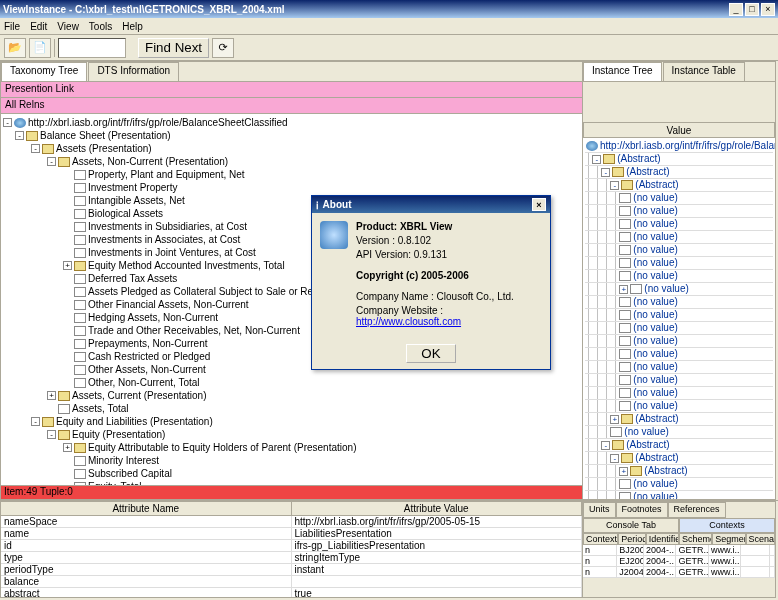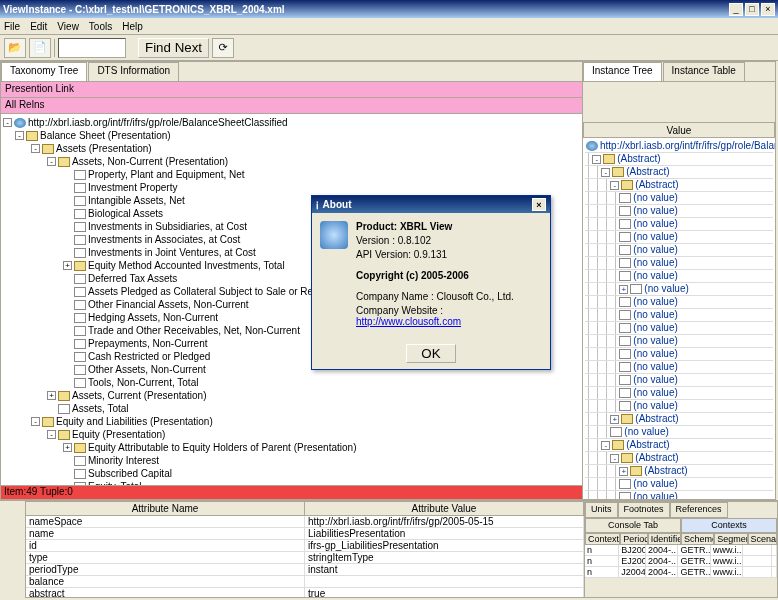--- a/index.html
+++ b/index.html
@@ -26,21 +26,21 @@
 .icon { width: 12px; height: 10px; margin-right: 2px; display: inline-block; flex-shrink: 0; }
 .icon.folder { background: #f0e090; border: 1px solid #a08030; }
 .icon.doc { background: #fff; border: 1px solid #888; }
 .icon.glob { background: radial-gradient(#a0d0f0, #3070b0); border-radius: 50%; }
 .ind { display: inline-block; }
 .righttree { font-size: 10px; line-height: 12px; color: #003399; }
 .rtrow { border-bottom: 1px solid #ddd; padding: 0 1px; display: flex; align-items: center; white-space: nowrap; }
 .rtheader { background: #ece9d8; border: 1px solid #aca899; height: 16px; display: flex; align-items: center; justify-content: center; font-size: 10px; margin-top: 40px; }
 .vline { color: #aaa; }
 .bottom { height: 98px; display: flex; border-top: 1px solid #aca899; }
-.botleft { width: 583px; display: flex; flex-direction: column; border: 1px solid #aca899; margin-left: 25px; }
+.botleft { width: 583px; display: flex; flex-direction: column; border: 1px solid #aca899; }
 .botright { width: 193px; display: flex; flex-direction: column; border: 1px solid #aca899; border-left: none; }
 .gridhead { display: flex; background: #ece9d8; border-bottom: 1px solid #aca899; }
 .gridhead .gh { flex: 1; border-right: 1px solid #aca899; padding: 1px 4px; text-align: center; font-size: 10px; }
 .gridbody { flex: 1; background: #fff; overflow: auto; font-size: 10px; }
 .gridrow { display: flex; border-bottom: 1px solid #ddd; }
 .gridrow .gc { flex: 1; border-right: 1px solid #ddd; padding: 0 3px; white-space: nowrap; overflow: hidden; }
 .status { height: 14px; background: #ef4444; border-top: 1px solid #aca899; font-size: 10px; padding: 0 3px; }
 .dialog { position: absolute; left: 311px; top: 195px; width: 240px; background: #ece9d8; border: 1px solid #003399; box-shadow: 2px 2px 4px rgba(0,0,0,0.3); }
 .dialog .dtitle { background: linear-gradient(#0a246a, #3b6ea5); color: #fff; height: 17px; display: flex; align-items: center; padding: 0 4px; font-weight: bold; }
 .dialog .dbody { padding: 8px; font-size: 10px; display: flex; gap: 8px; }
@@ -211,21 +211,21 @@
         <div class="treeitem">
           <span class="ind" style="width:60px"></span>
           <span style="width:11px;display:inline-block"></span>
           <span class="icon doc"></span>
           <span>Other Assets, Non-Current</span>
         </div>
         <div class="treeitem">
           <span class="ind" style="width:60px"></span>
           <span style="width:11px;display:inline-block"></span>
           <span class="icon doc"></span>
-          <span>Tools, Non-Current, Total</span>
+          <span>Other, Non-Current, Total</span>
         </div>
         <div class="treeitem">
           <span class="ind" style="width:44px"></span>
           <span class="exp">+</span>
           <span class="icon folder"></span>
           <span>Assets, Current (Presentation)</span>
         </div>
         <div class="treeitem">
           <span class="ind" style="width:44px"></span>
           <span style="width:11px;display:inline-block"></span>

